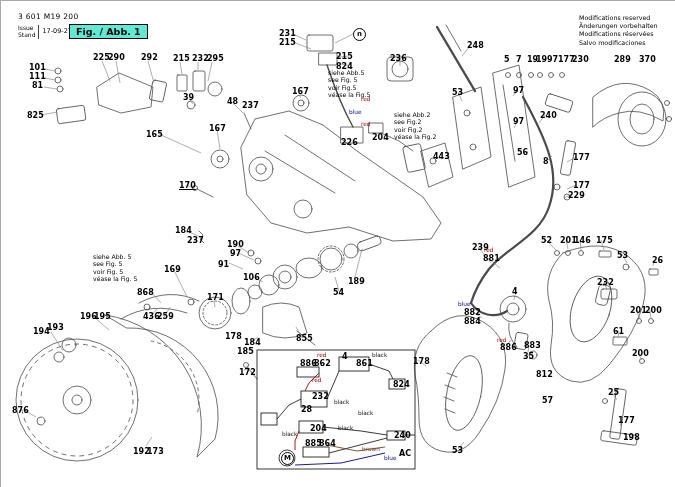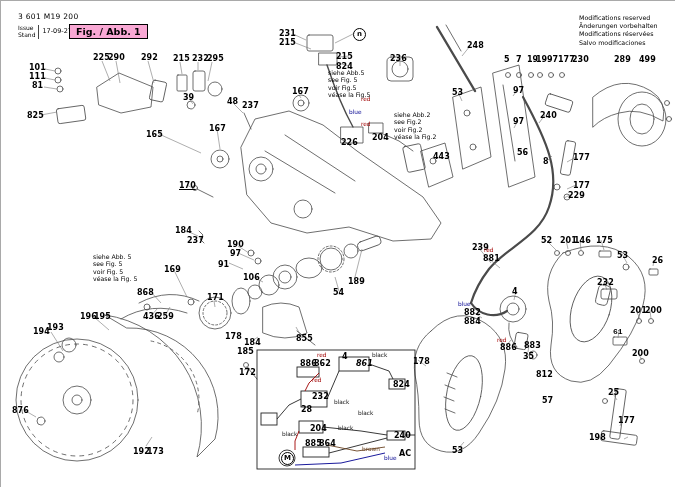--- a/index.html
+++ b/index.html
@@ -5,21 +5,21 @@
   html,body{margin:0;padding:0;background:#e8e8e8;}
   .page{position:relative;width:675px;height:487px;background:#fff;border:1px solid #a9a9a9;
         overflow:hidden;font-family:"DejaVu Sans",sans-serif;color:#000;}
   .drawing{position:absolute;left:0;top:0;z-index:1;}
   .layer{position:absolute;left:0;top:0;width:675px;height:487px;z-index:2;}
   .hdr{position:absolute;z-index:3;}
   .doc-number{left:17px;top:11px;font-size:7.5px;letter-spacing:.3px;}
   .issue-block{left:17px;top:24px;display:flex;align-items:center;font-size:6px;line-height:1.15;}
   .issue-col{display:flex;flex-direction:column;padding-right:3px;border-right:1px solid #444;margin-right:3px;}
   .issue-date{font-size:6.5px;}
-  .fig-box{left:68px;top:23px;border:1.5px solid #000;padding:1px 6px;font-weight:bold;font-size:9.5px;background:#f9a8d4;}
+  .fig-box{left:68px;top:23px;border:1.5px solid #000;padding:1px 6px;font-weight:bold;font-size:9.5px;background:#5eead4;}
   .notice{left:578px;top:13px;font-size:6.3px;line-height:1.3;}
   .callout{position:absolute;font-size:8px;font-weight:700;white-space:nowrap;color:#000;}
   .callout.circled{border:1px solid #000;border-radius:50%;width:11px;height:11px;line-height:11px;
                    text-align:center;font-size:7px;padding:0;}
   .wire{position:absolute;font-size:5.8px;font-weight:400;white-space:nowrap;}
   .crossref{position:absolute;font-size:6.2px;line-height:1.2;white-space:nowrap;}
 </style>
 </head>
 <body>
 
@@ -323,57 +323,57 @@
       <span class="callout" style="left: 466px; top: 40px;">248</span>
       <span class="callout" style="left: 451px; top: 87px;">53</span>
       <span class="callout" style="left: 503px; top: 54px;">5</span>
       <span class="callout" style="left: 515px; top: 54px;">7</span>
       <span class="callout" style="left: 526px; top: 54px;">19</span>
       <span class="callout" style="left: 535px; top: 54px;">19</span>
       <span class="callout" style="left: 546px; top: 54px;">97</span>
       <span class="callout" style="left: 557px; top: 54px;">177</span>
       <span class="callout" style="left: 571px; top: 54px;">230</span>
       <span class="callout" style="left: 613px; top: 54px;">289</span>
-      <span class="callout" style="left: 638px; top: 54px;">499</span>
+      <span class="callout" style="left: 638px; top: 54px;">370</span>
       <span class="callout" style="left: 512px; top: 85px;">97</span>
       <span class="callout" style="left: 512px; top: 116px;">97</span>
       <span class="callout" style="left: 539px; top: 110px;">240</span>
       <span class="callout" style="left: 516px; top: 147px;">56</span>
       <span class="callout" style="left: 542px; top: 156px;">8</span>
       <span class="callout" style="left: 572px; top: 152px;">177</span>
       <span class="callout" style="left: 572px; top: 180px;">177</span>
       <span class="callout" style="left: 567px; top: 190px;">229</span>
       <span class="callout" style="left: 540px; top: 235px;">52</span>
       <span class="callout" style="left: 559px; top: 235px;">201</span>
       <span class="callout" style="left: 573px; top: 235px;">146</span>
       <span class="callout" style="left: 595px; top: 235px;">175</span>
       <span class="callout" style="left: 616px; top: 250px;">53</span>
       <span class="callout" style="left: 651px; top: 255px;">26</span>
       <span class="callout" style="left: 596px; top: 277px;">232</span>
       <span class="callout" style="left: 629px; top: 305px;">201</span>
       <span class="callout" style="left: 644px; top: 305px;">200</span>
-      <span class="callout" style="left: 612px; top: 326px; font-family: Liberation Mono, monospace;">61</span>
+      <span class="callout" style="left: 612px; top: 326px;">61</span>
       <span class="callout" style="left: 631px; top: 348px;">200</span>
       <span class="callout" style="left: 471px; top: 242px;">239</span>
       <span class="callout" style="left: 482px; top: 253px;">881</span>
       <span class="callout" style="left: 463px; top: 307px;">882</span>
       <span class="callout" style="left: 463px; top: 316px;">884</span>
       <span class="callout" style="left: 511px; top: 286px;">4</span>
       <span class="callout" style="left: 499px; top: 342px;">886</span>
       <span class="callout" style="left: 523px; top: 340px;">883</span>
       <span class="callout" style="left: 522px; top: 351px;">35</span>
       <span class="callout" style="left: 535px; top: 369px;">812</span>
       <span class="callout" style="left: 541px; top: 395px;">57</span>
       <span class="callout" style="left: 607px; top: 387px;">25</span>
       <span class="callout" style="left: 617px; top: 415px;">177</span>
-      <span class="callout" style="left: 588px; top: 432px;">198</span>
+      <span class="callout" style="left: 622px; top: 432px;">198</span>
       <span class="callout" style="left: 451px; top: 445px;">53</span>
       <span class="callout" style="left: 412px; top: 356px;">178</span>
       <span class="callout" style="left: 341px; top: 351px;">4</span>
-      <span class="callout" style="left: 355px; top: 358px; font-style: italic;">861</span>
+      <span class="callout" style="left: 355px; top: 358px;">861</span>
       <span class="callout" style="left: 299px; top: 358px;">886</span>
       <span class="callout" style="left: 313px; top: 358px;">862</span>
       <span class="callout" style="left: 311px; top: 391px;">232</span>
       <span class="callout" style="left: 309px; top: 423px;">204</span>
       <span class="callout" style="left: 262px; top: 404px; margin-left: 38px;">28</span>
       <span class="callout" style="left: 304px; top: 438px;">885</span>
       <span class="callout" style="left: 318px; top: 438px;">864</span>
       <span class="callout" style="left: 392px; top: 379px;">824</span>
       <span class="callout" style="left: 393px; top: 430px;">240</span>
       <span class="callout" style="left: 398px; top: 448px;">AC</span>

